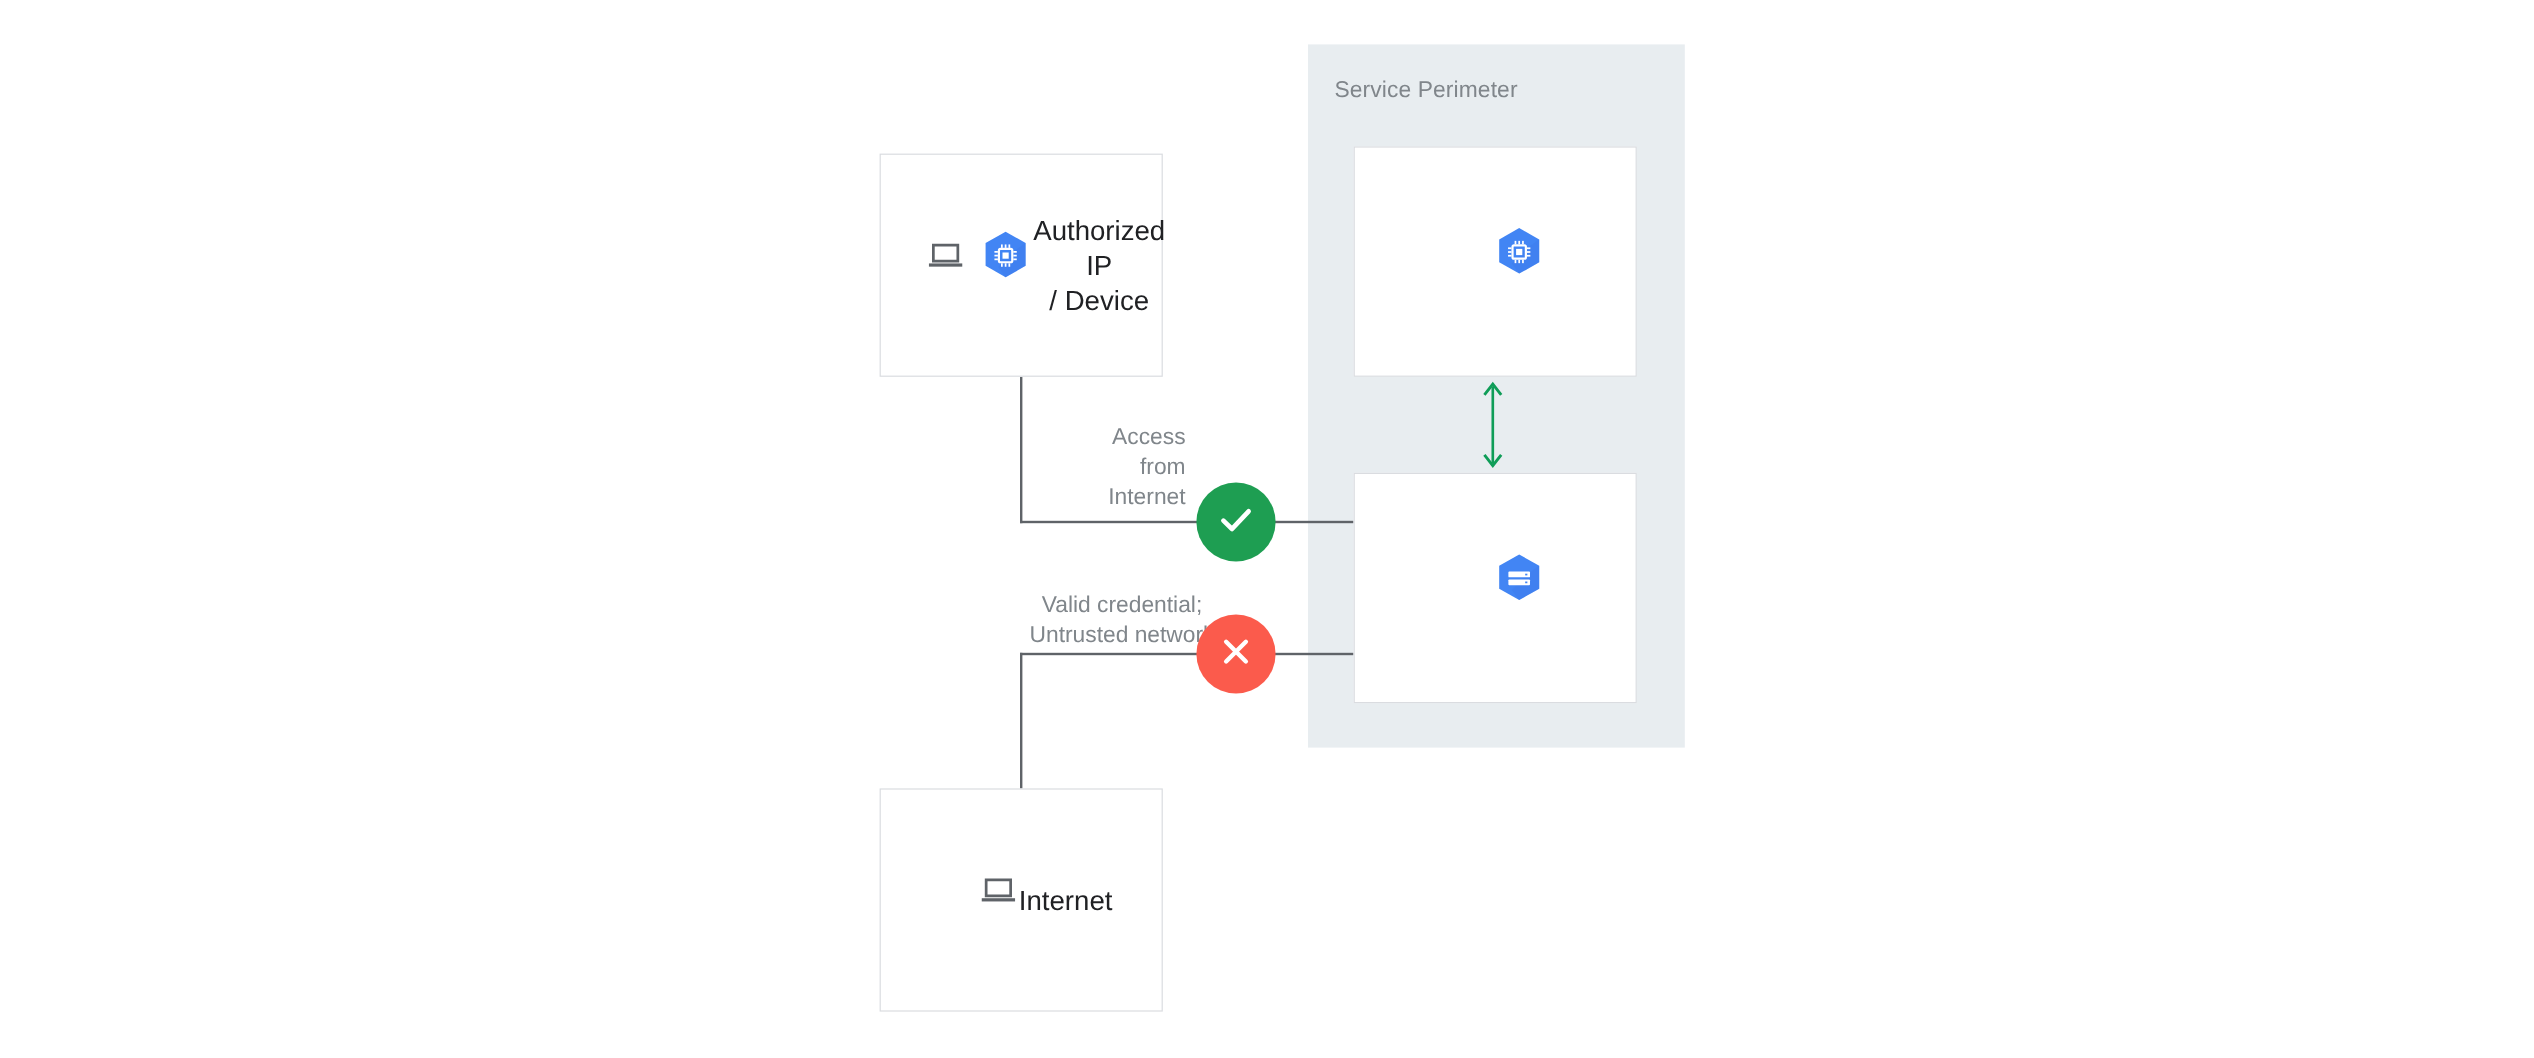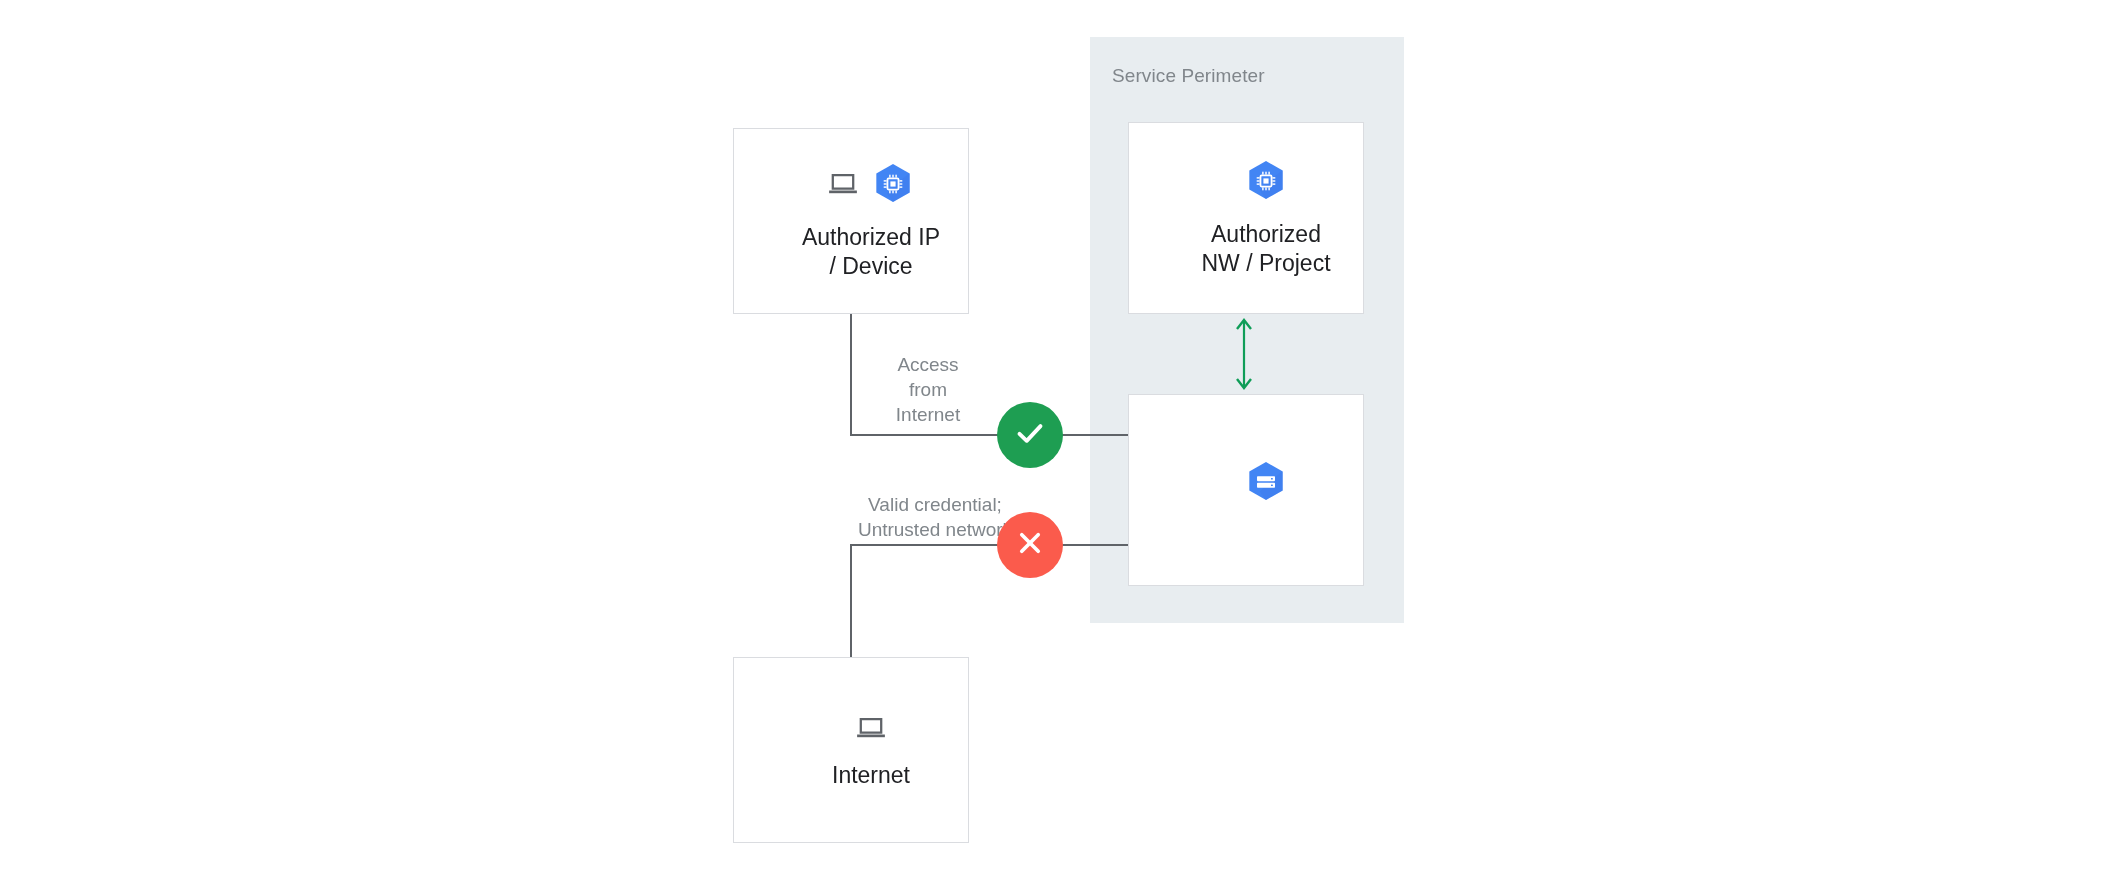--- a/index.html
+++ b/index.html
@@ -41,21 +41,21 @@
     white-space: nowrap;
   }
 
   
   .node {
     position: absolute;
     background: #ffffff;
     border: 1px solid #dadce0;
     box-sizing: border-box;
     display: flex;
-    flex-direction: column;
+    flex-direction: row;
     align-items: center;
     justify-content: center;
     padding-left: 40px;
   }
   .node .icon-row {
     display: flex;
     align-items: center;
     justify-content: center;
     gap: 10px;
     margin-bottom: 16px;
@@ -96,21 +96,21 @@
 
   
   .conn-label {
     position: absolute;
     font-size: 19px;
     line-height: 25px;
     color: #80868b;
     text-align: center;
     white-space: pre-line;
   }
-  #label-access-from-internet { left: 868px; top: 352px; width: 120px; }
+  #label-access-from-internet { left: 868px; top: 352px; width: 120px; text-align: right; }
   #label-valid-credential     { left: 800px; top: 492px; width: 270px; }
 
   
   .badge {
     position: absolute;
     width: 66px;
     height: 66px;
     border-radius: 50%;
     display: flex;
     align-items: center;
@@ -196,22 +196,20 @@
             <rect x="14.3" y="20.0" width="3.0" height="1.5"></rect>
             <rect x="14.3" y="23.25" width="3.0" height="1.5"></rect>
             <rect x="14.3" y="26.5" width="3.0" height="1.5"></rect>
             <rect x="30.7" y="20.0" width="3.0" height="1.5"></rect>
             <rect x="30.7" y="23.25" width="3.0" height="1.5"></rect>
             <rect x="30.7" y="26.5" width="3.0" height="1.5"></rect>
           </g>
         </svg>
       </span>
     </div>
-    <div class="node-label">Authorized
-NW / Project</div>
   </div>
 
   <div id="arrow-sync">
     <svg width="28" height="80" viewBox="0 0 28 80" aria-hidden="true">
       <line x1="14" y1="8" x2="14" y2="72" stroke="#0f9d58" stroke-width="2.2"></line>
       <polyline points="7,15 14,6 21,15" fill="none" stroke="#0f9d58" stroke-width="2.4"></polyline>
       <polyline points="7,65 14,74 21,65" fill="none" stroke="#0f9d58" stroke-width="2.4"></polyline>
     </svg>
   </div>
 

